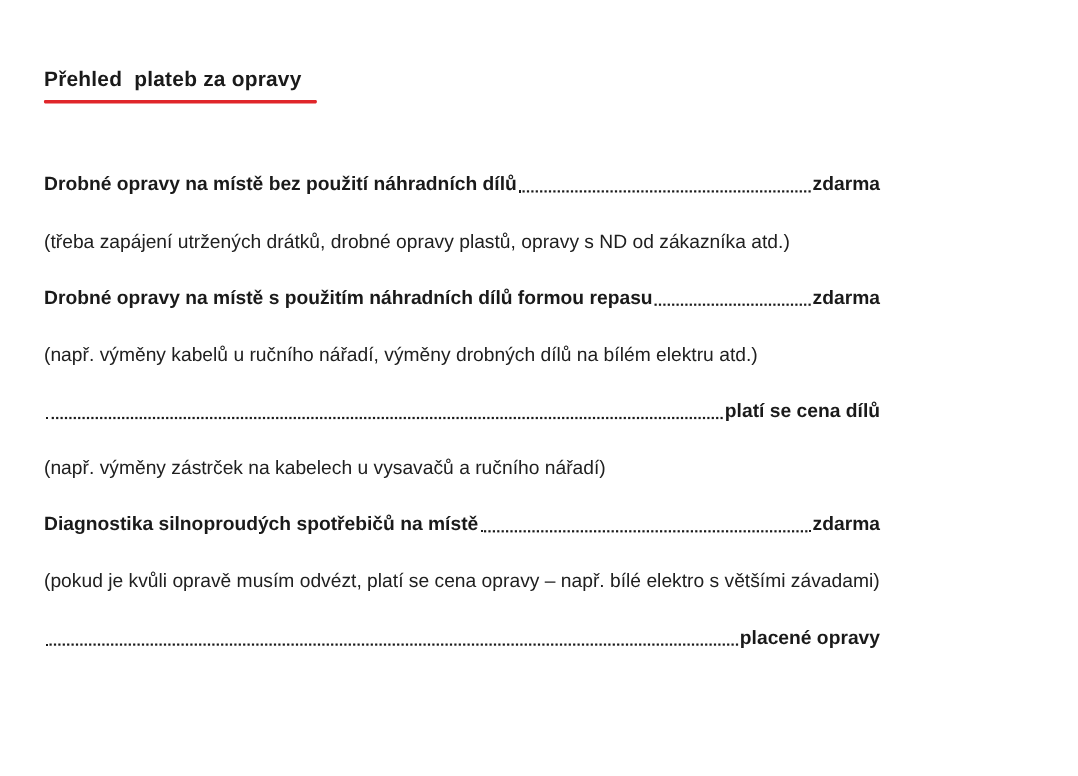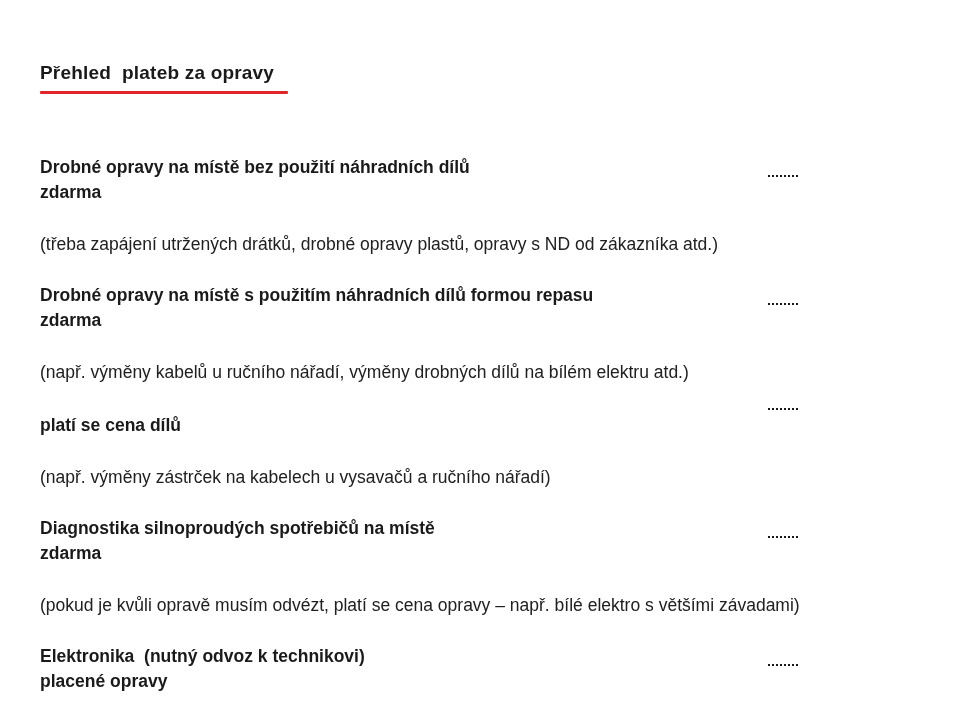--- a/index.html
+++ b/index.html
@@ -34,21 +34,20 @@
     width: 248px;
     border-radius: 1px;
   }
   .content {
     margin-top: 62px;
   }
   .row {
     font-size: 17.5px;
     line-height: 23px;
     margin-bottom: 28.5px;
-    flex-direction: column;
   }
   .row.entry {
     display: flex;
     align-items: baseline;
     font-weight: 700;
   }
   .row.entry .entry-label,
   .row.entry .entry-value {
     white-space: pre;
   }
@@ -109,19 +108,18 @@
     <span class="entry-label">Diagnostika silnoproudých spotřebičů na místě</span>
     <span class="leader"></span>
     <span class="entry-value">zdarma</span>
   </div>
 
   <div class="row note">
     <span class="note-text">(pokud je kvůli opravě musím odvézt, platí se cena opravy – např. bílé elektro s většími závadami)</span>
   </div>
 
   <div class="row entry">
-    <span class="entry-label">Elektronika  (nutný odvoz k technikovi) </span>
     <span class="leader"></span>
     <span class="entry-value">placené opravy</span>
   </div>
 
 </div>
 </div>
 
 </body></html>

